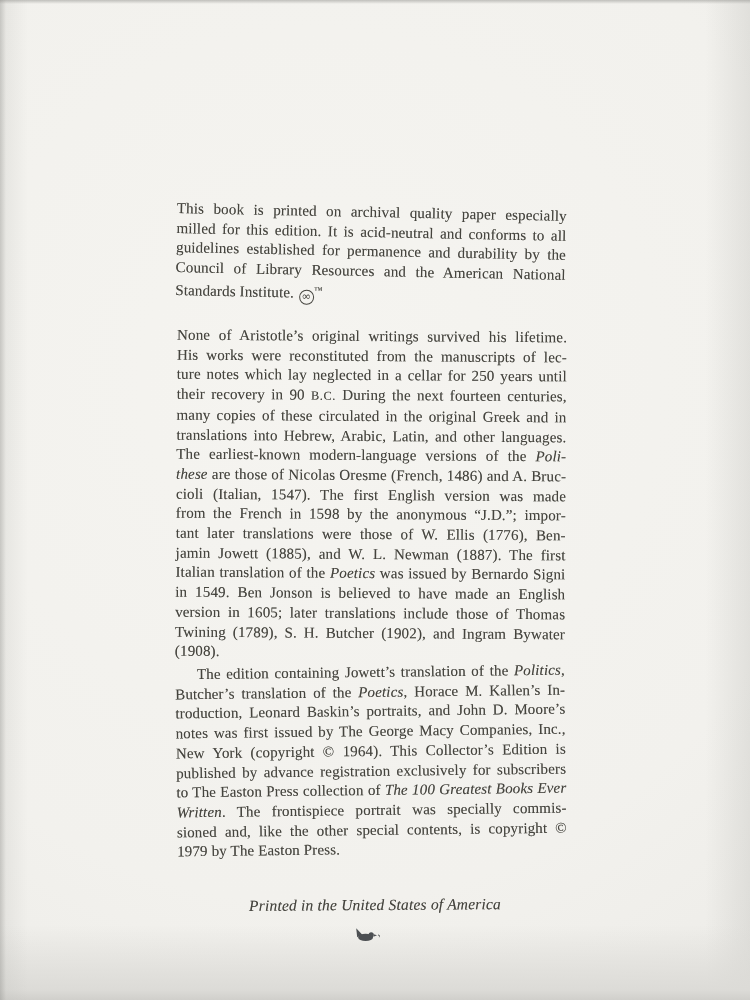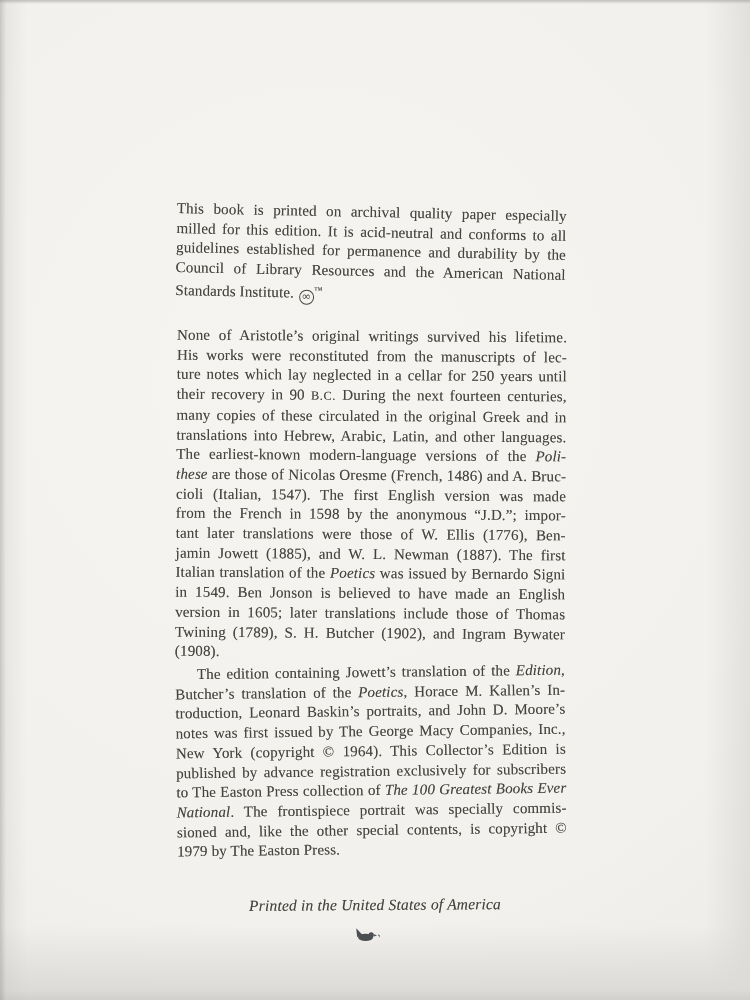--- a/index.html
+++ b/index.html
@@ -92,28 +92,28 @@
         <div class="line"><span>from the French in 1598 by the anonymous “J.D.”; impor-</span></div>
         <div class="line"><span>tant later translations were those of W. Ellis (1776), Ben-</span></div>
         <div class="line"><span>jamin Jowett (1885), and W. L. Newman (1887). The first</span></div>
         <div class="line"><span>Italian translation of the </span><span class="italic">Poetics</span><span> was issued by Bernardo Signi</span></div>
         <div class="line"><span>in 1549. Ben Jonson is believed to have made an English</span></div>
         <div class="line"><span>version in 1605; later translations include those of Thomas</span></div>
         <div class="line"><span>Twining (1789), S. H. Butcher (1902), and Ingram Bywater</span></div>
         <div class="line last"><span>(1908).</span></div>
       </div>
     <div class="para p3">
-        <div class="line indent"><span>The edition containing Jowett’s translation of the </span><span class="italic">Edition</span><span>,</span></div>
+        <div class="line indent"><span>The edition containing Jowett’s translation of the </span><span class="italic">Politics</span><span>,</span></div>
         <div class="line"><span>Butcher’s translation of the </span><span class="italic">Poetics</span><span>, Horace M. Kallen’s In-</span></div>
         <div class="line"><span>troduction, Leonard Baskin’s portraits, and John D. Moore’s</span></div>
         <div class="line"><span>notes was first issued by The George Macy Companies, Inc.,</span></div>
         <div class="line"><span>New York (copyright © 1964). This Collector’s Edition is</span></div>
         <div class="line"><span>published by advance registration exclusively for subscribers</span></div>
         <div class="line"><span>to The Easton Press collection of </span><span class="italic">The 100 Greatest Books Ever</span></div>
-        <div class="line"><span class="italic">National</span><span>. The frontispiece portrait was specially commis-</span></div>
+        <div class="line"><span class="italic">Written</span><span>. The frontispiece portrait was specially commis-</span></div>
         <div class="line"><span>sioned and, like the other special contents, is copyright ©</span></div>
         <div class="line last"><span>1979 by The Easton Press.</span></div>
       </div>
   </div>
 
   <div class="printedline">Printed in the United States of America</div>
 
   <div class="ornament">
     <svg width="32" height="18" viewBox="0 0 32 18" xmlns="http://www.w3.org/2000/svg">
       <g fill="#4c4f52">

